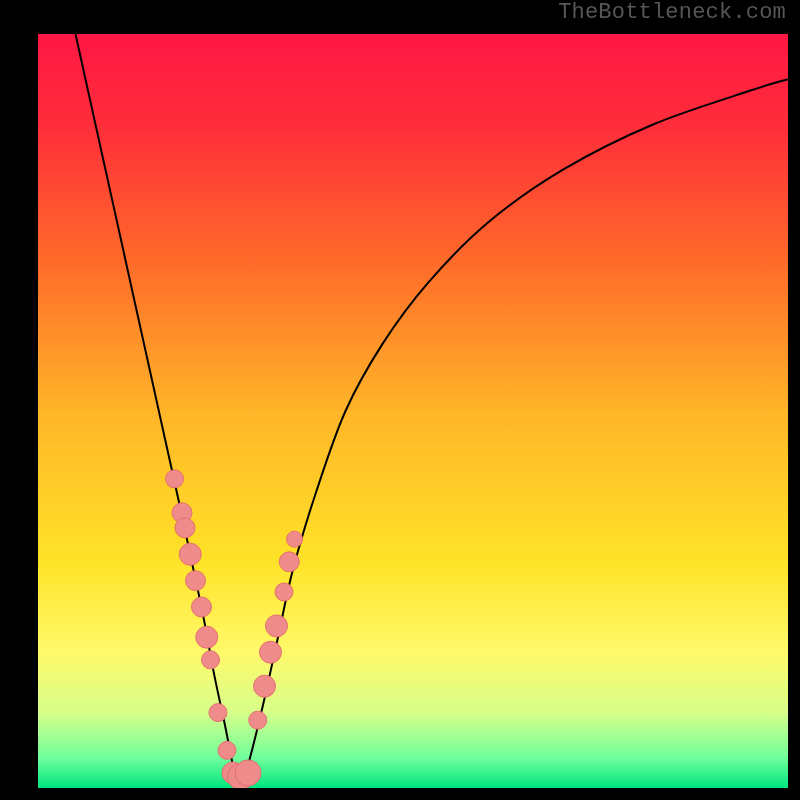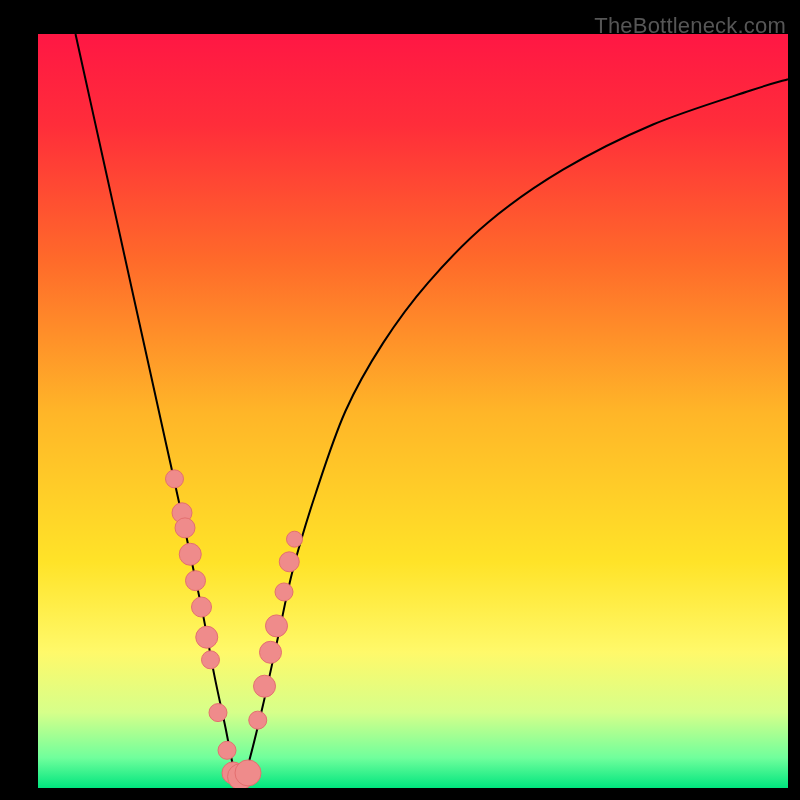--- a/index.html
+++ b/index.html
@@ -66,13 +66,13 @@
       <circle cx="289.25" cy="561.8" r="10" fill="#ef8b8b" stroke="#e46f6f" stroke-width="1"></circle>
       <circle cx="294.5" cy="539.18" r="8" fill="#ef8b8b" stroke="#e46f6f" stroke-width="1"></circle>
     </g>
 
   <rect id="frame-top" fill="#000" x="0" y="0" width="800" height="34"></rect>
   <rect id="frame-bottom" fill="#000" x="0" y="788" width="800" height="12"></rect>
   <rect id="frame-left" fill="#000" x="0" y="0" width="38" height="800"></rect>
   <rect id="frame-right" fill="#000" x="788" y="0" width="12" height="800"></rect>
 </svg>
 
-<div class="watermark" style="top:13px; right:14px;">TheBottleneck.com</div>
+<div class="watermark" style="top:0; right:14px;font-family:Liberation Mono, monospace;">TheBottleneck.com</div>
 
 </body></html>

